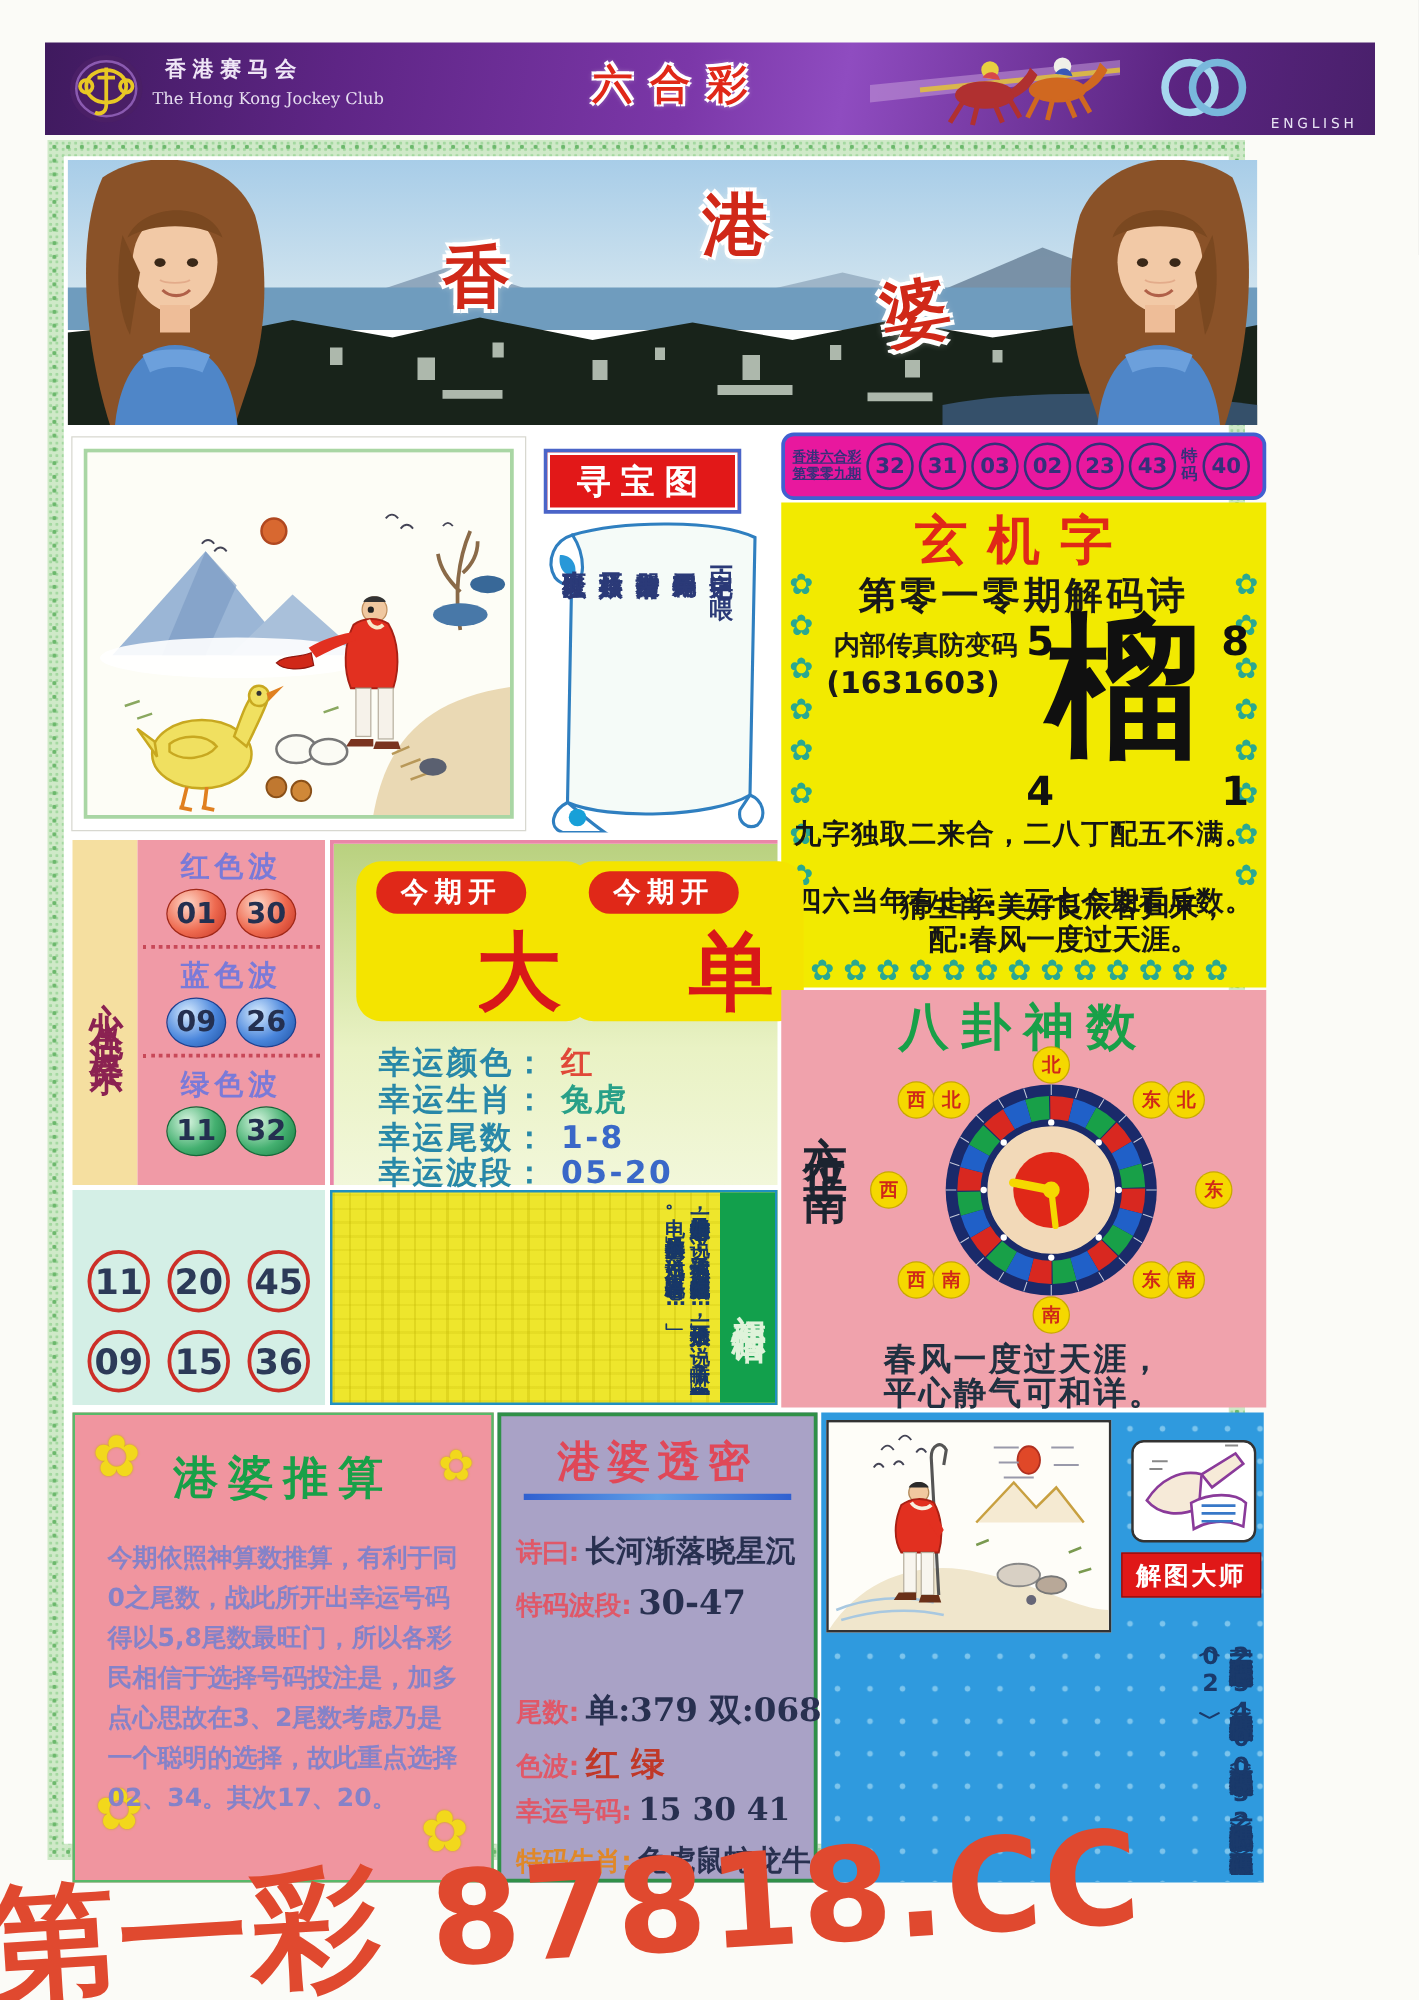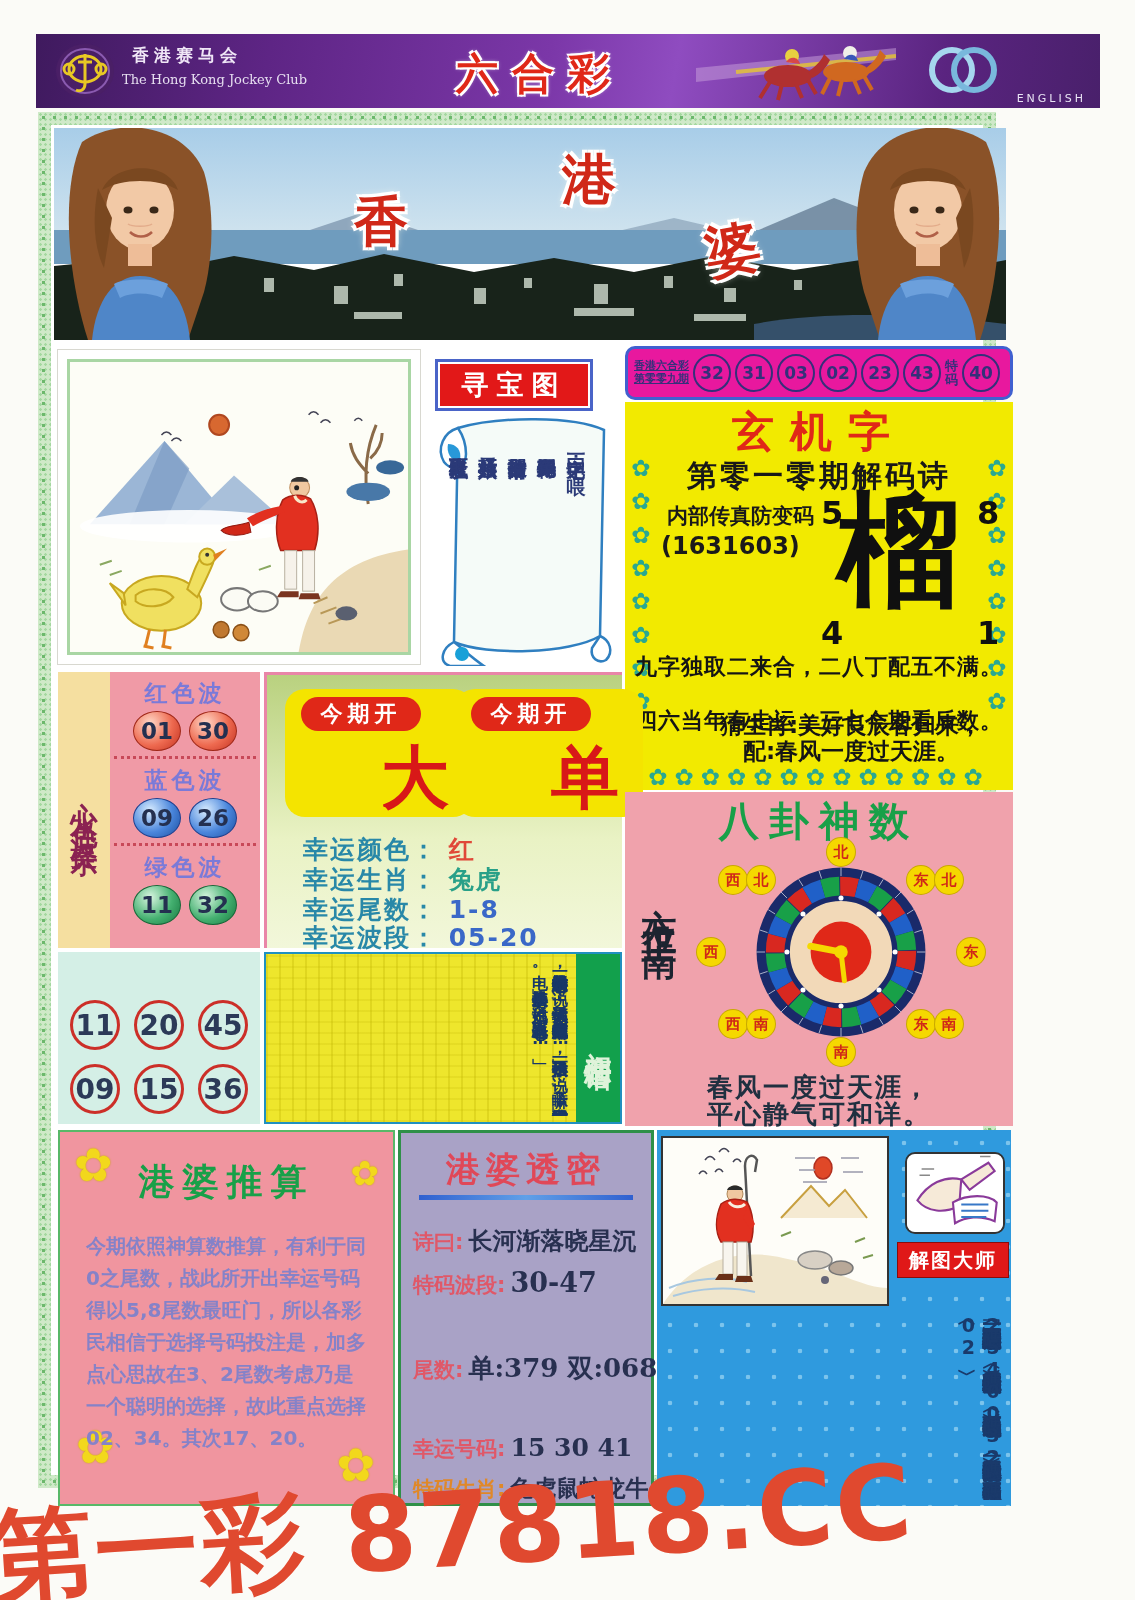--- a/index.html
+++ b/index.html
@@ -7,21 +7,21 @@
         font-family:"DejaVu Sans",sans-serif;}
   .abs{position:absolute;}
   .vtext{writing-mode:vertical-rl;text-orientation:upright;}
 
   
   #header-band{left:36px;top:34px;width:1064px;height:74px;
     background:linear-gradient(100deg,#3f1a5e 0%,#5e2585 22%,#7b37a8 48%,#8f4cc0 60%,#5a2480 85%,#49206b 100%);}
   #hkjc-logo{left:18px;top:6px;}
   .club-cn{left:96px;top:10px;color:#efe6f6;font-size:17px;letter-spacing:5px;font-weight:bold;}
   .club-en{left:86px;top:38px;color:#e6def0;font-size:13px;font-family:"DejaVu Serif",serif;}
-  #mark-title{left:420px;top:12px;font-size:42px;font-weight:bold;color:#e02818;letter-spacing:14px;
+  #mark-title{left:438px;top:12px;font-size:32px;font-weight:bold;color:#e02818;letter-spacing:14px;
     text-shadow:-2px -2px 0 #fff,2px -2px 0 #fff,-2px 2px 0 #fff,2px 2px 0 #fff,0 0 5px #fff;}
   #english-label{right:14px;bottom:3px;color:#e9e4f4;font-size:11px;letter-spacing:3px;}
 
   
   #main-frame{left:38px;top:112px;width:958px;height:1376px;
     background-color:#cfe9c8;
     background-image:radial-gradient(circle,#6cb86c 1.5px,transparent 2px),
                      radial-gradient(circle,#a4d8a0 1px,transparent 1.5px);
     background-size:11px 11px,5px 5px;}
   #main-inner{position:absolute;left:13px;top:13px;right:13px;bottom:13px;background:#ffffff;}
@@ -526,20 +526,24 @@
       <span class="tm-val">长河渐落晓星沉</span>
     </div>
     <div class="tm-row" style="top:134px;">
       <span class="tm-lab">特码波段:</span>
       <span class="tm-val" style="font-size:27px;">30-47</span>
     </div>
     <div class="tm-row" style="top:218px;">
       <span class="tm-lab">尾数:</span>
       <span class="tm-val" style="font-size:26px;">单:379 双:068</span>
     </div>
+    <div class="tm-row" style="top:260px;">
+      <span class="tm-lab">色波:</span>
+      <span class="tm-val" style="font-size:27px;color:#c03828;">红 绿</span>
+    </div>
     <div class="tm-row" style="top:300px;">
       <span class="tm-lab">幸运号码:</span>
       <span class="tm-val" style="font-size:25px;">15 30 41</span>
     </div>
     <div class="tm-row" style="top:340px;">
       <span class="tm-lab alt">特码生肖:</span>
       <span class="tm-val" style="font-size:23px;margin-top:20px;">兔虎鼠蛇龙牛</span>
     </div>
   </div>
 

